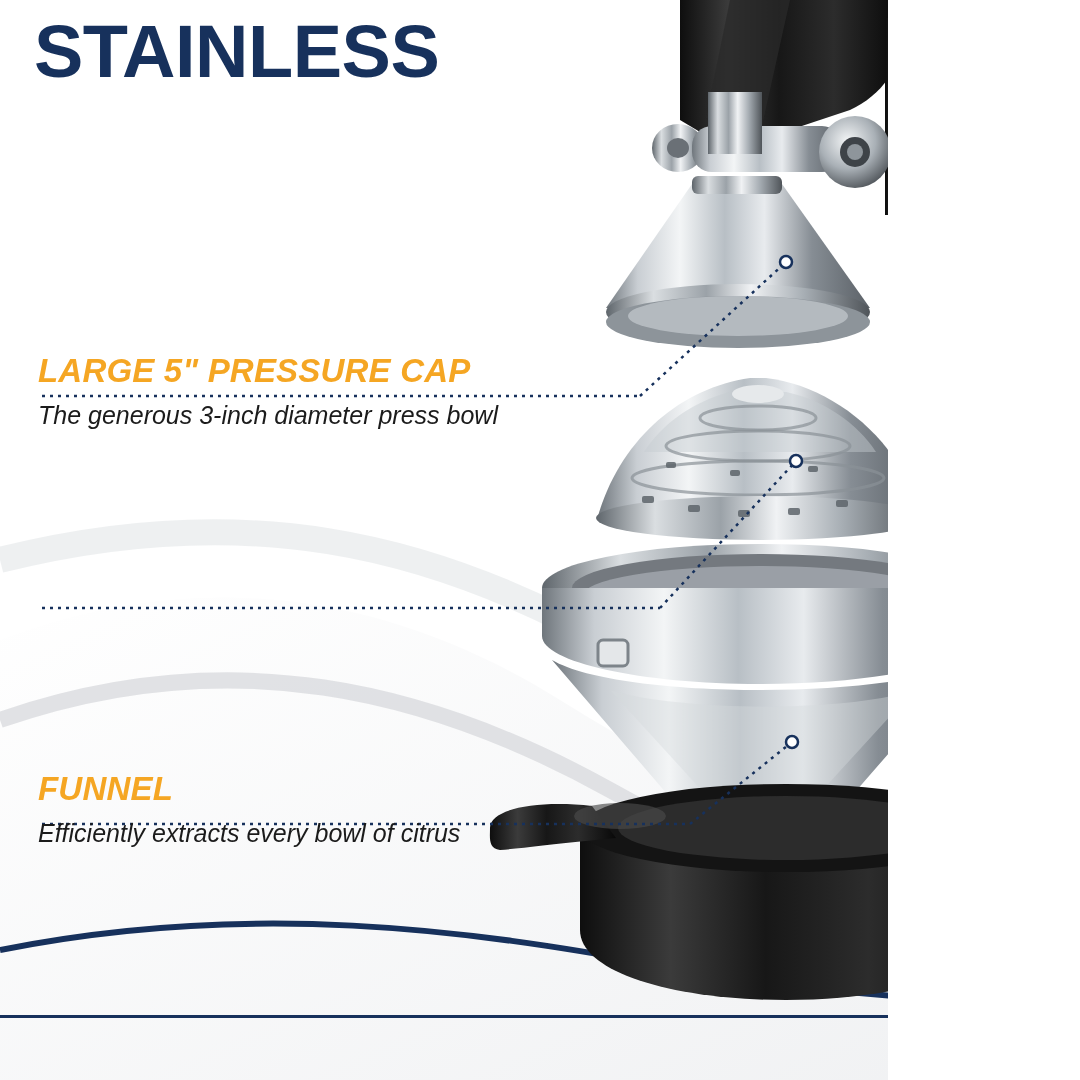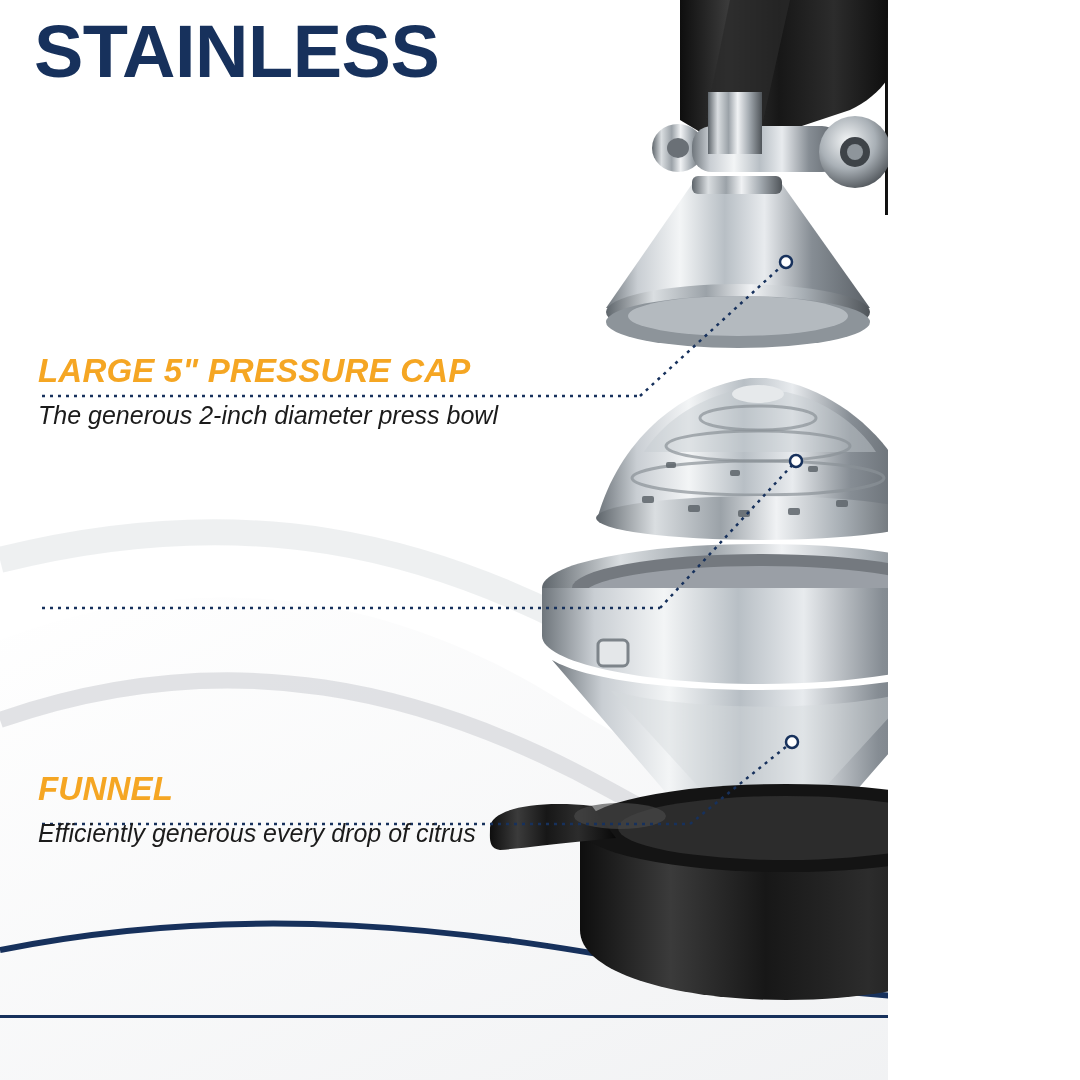--- a/index.html
+++ b/index.html
@@ -263,24 +263,24 @@
     <line x1="660" y1="608" x2="796" y2="461" stroke="#17315c" stroke-width="2.5" stroke-dasharray="3 5"></line>
     <circle cx="796" cy="461" r="6" fill="#ffffff" stroke="#17315c" stroke-width="2.5"></circle>
 
     <line x1="42" y1="824" x2="690" y2="824" stroke="#17315c" stroke-width="2.5" stroke-dasharray="3 5"></line>
     <line x1="690" y1="824" x2="792" y2="742" stroke="#17315c" stroke-width="2.5" stroke-dasharray="3 5"></line>
     <circle cx="792" cy="742" r="6" fill="#ffffff" stroke="#17315c" stroke-width="2.5"></circle>
   </svg>
 
   <div class="feature" id="feature-pressure-cap">
     <div class="f-title">LARGE 5" PRESSURE CAP</div>
-    <div class="f-desc">The generous 2-inch diameter press bowl</div>
+    <div class="f-desc">The generous 3-inch diameter press bowl</div>
   </div>
 
 
   <div class="feature" id="feature-funnel">
     <div class="f-title">FUNNEL</div>
-    <div class="f-desc">Efficiently generous every drop of citrus</div>
+    <div class="f-desc">Efficiently extracts every bowl of citrus</div>
   </div>
 
   <div class="footer-rule"></div>
 
 </div>
 
 </body></html>

